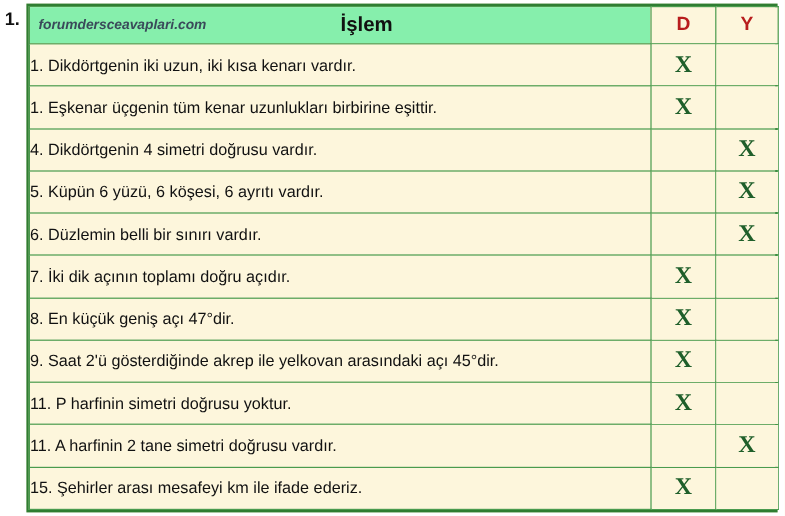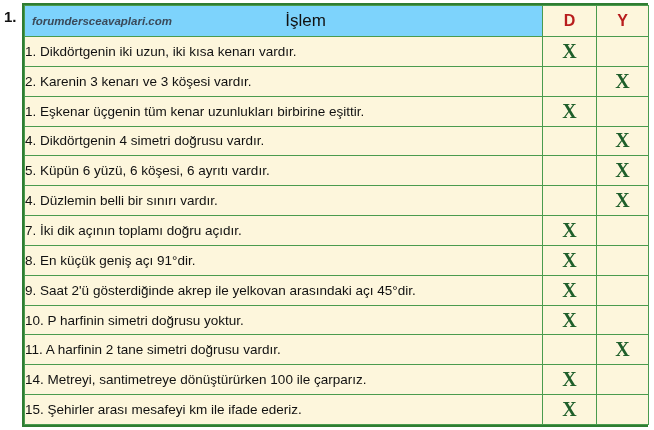--- a/index.html
+++ b/index.html
@@ -48,37 +48,37 @@
     box-sizing: border-box;
     padding: 0;
   }
   .col-item { width: 518px; }
   .col-d { width: 54px; }
   .col-y { width: 52px; }
 
   thead tr { height: 30px; }
   .hdr-left {
     position: relative;
-    background: #7dd3fc;
+    background: #86efac;
     vertical-align: middle;
   }
   .site-tag {
     position: absolute;
     left: 7px;
     top: 50%;
     transform: translateY(-50%);
     font-size: 11.5px;
     font-weight: bold;
     color: #3a4a5a;
     font-style: italic;
   }
   .hdr-title {
     text-align: center;
     font-size: 17px;
-    font-weight: normal;
+    font-weight: bold;
     color: #111111;
     line-height: 30px;
     margin-left: 44px;
   }
   .hdr-mark {
     text-align: center;
     font-size: 16px;
     font-weight: bold;
     color: #b81d1d;
     background: #fdf6dc;
@@ -134,73 +134,63 @@
           <th class="hdr-mark">Y</th>
         </tr>
       </thead>
       <tbody id="rows-body">
           <tr>
             <td class="cell-text">1. Dikdörtgenin iki uzun, iki kısa kenarı vardır.</td>
             <td class="cell-mark"><span class="x-mark">X</span></td>
             <td class="cell-mark"><span class="x-mark x-hidden">X</span></td>
           </tr>
           <tr>
-            <td class="cell-text">2. Karenin 3 kenarı ve 3 köşesi vardır.</td>
-            <td class="cell-mark"><span class="x-mark x-hidden">X</span></td>
-            <td class="cell-mark"><span class="x-mark">X</span></td>
-          </tr>
-          <tr>
             <td class="cell-text">1. Eşkenar üçgenin tüm kenar uzunlukları birbirine eşittir.</td>
             <td class="cell-mark"><span class="x-mark">X</span></td>
             <td class="cell-mark"><span class="x-mark x-hidden">X</span></td>
           </tr>
           <tr>
             <td class="cell-text">4. Dikdörtgenin 4 simetri doğrusu vardır.</td>
             <td class="cell-mark"><span class="x-mark x-hidden">X</span></td>
             <td class="cell-mark"><span class="x-mark">X</span></td>
           </tr>
           <tr>
             <td class="cell-text">5. Küpün 6 yüzü, 6 köşesi, 6 ayrıtı vardır.</td>
             <td class="cell-mark"><span class="x-mark x-hidden">X</span></td>
             <td class="cell-mark"><span class="x-mark">X</span></td>
           </tr>
           <tr>
-            <td class="cell-text">4. Düzlemin belli bir sınırı vardır.</td>
+            <td class="cell-text">6. Düzlemin belli bir sınırı vardır.</td>
             <td class="cell-mark"><span class="x-mark x-hidden">X</span></td>
             <td class="cell-mark"><span class="x-mark">X</span></td>
           </tr>
           <tr>
             <td class="cell-text">7. İki dik açının toplamı doğru açıdır.</td>
             <td class="cell-mark"><span class="x-mark">X</span></td>
             <td class="cell-mark"><span class="x-mark x-hidden">X</span></td>
           </tr>
           <tr>
-            <td class="cell-text">8. En küçük geniş açı 91°dir.</td>
+            <td class="cell-text">8. En küçük geniş açı 47°dir.</td>
             <td class="cell-mark"><span class="x-mark">X</span></td>
             <td class="cell-mark"><span class="x-mark x-hidden">X</span></td>
           </tr>
           <tr>
             <td class="cell-text">9. Saat 2'ü gösterdiğinde akrep ile yelkovan arasındaki açı 45°dir.</td>
             <td class="cell-mark"><span class="x-mark">X</span></td>
             <td class="cell-mark"><span class="x-mark x-hidden">X</span></td>
           </tr>
           <tr>
-            <td class="cell-text">10. P harfinin simetri doğrusu yoktur.</td>
+            <td class="cell-text">11. P harfinin simetri doğrusu yoktur.</td>
             <td class="cell-mark"><span class="x-mark">X</span></td>
             <td class="cell-mark"><span class="x-mark x-hidden">X</span></td>
           </tr>
           <tr>
             <td class="cell-text">11. A harfinin 2 tane simetri doğrusu vardır.</td>
             <td class="cell-mark"><span class="x-mark x-hidden">X</span></td>
             <td class="cell-mark"><span class="x-mark">X</span></td>
-          </tr>
-          <tr>
-            <td class="cell-text">14. Metreyi, santimetreye dönüştürürken 100 ile çarparız.</td>
-            <td class="cell-mark"><span class="x-mark">X</span></td>
-            <td class="cell-mark"><span class="x-mark x-hidden">X</span></td>
           </tr>
           <tr>
             <td class="cell-text">15. Şehirler arası mesafeyi km ile ifade ederiz.</td>
             <td class="cell-mark"><span class="x-mark">X</span></td>
             <td class="cell-mark"><span class="x-mark x-hidden">X</span></td>
           </tr>
         </tbody>
     </table>
   </div>
 

